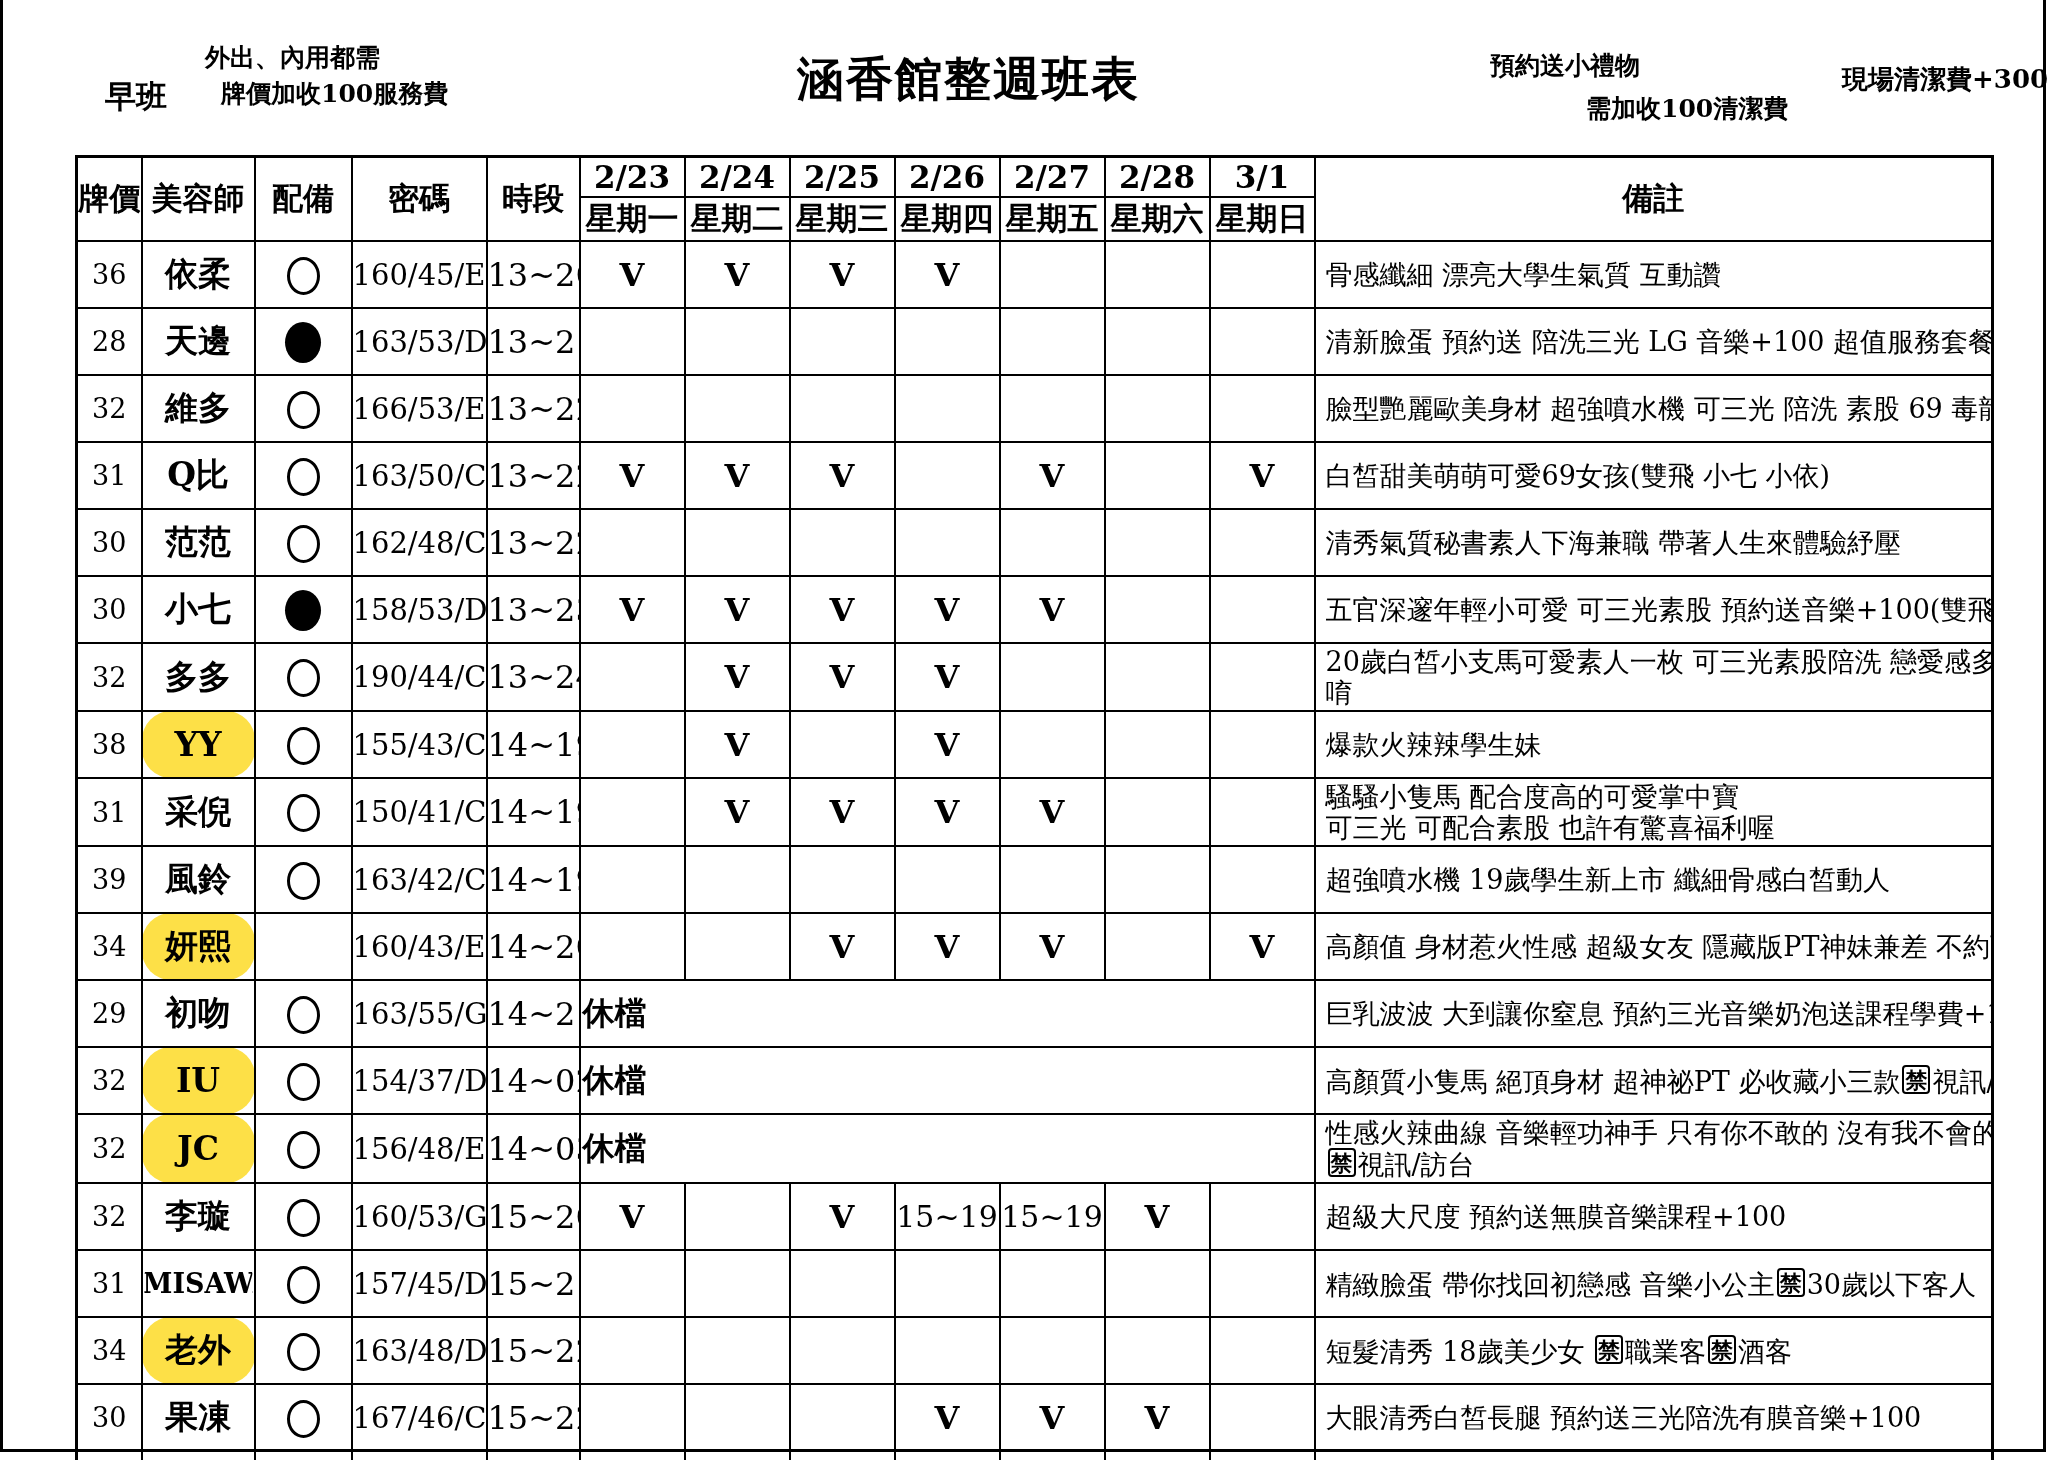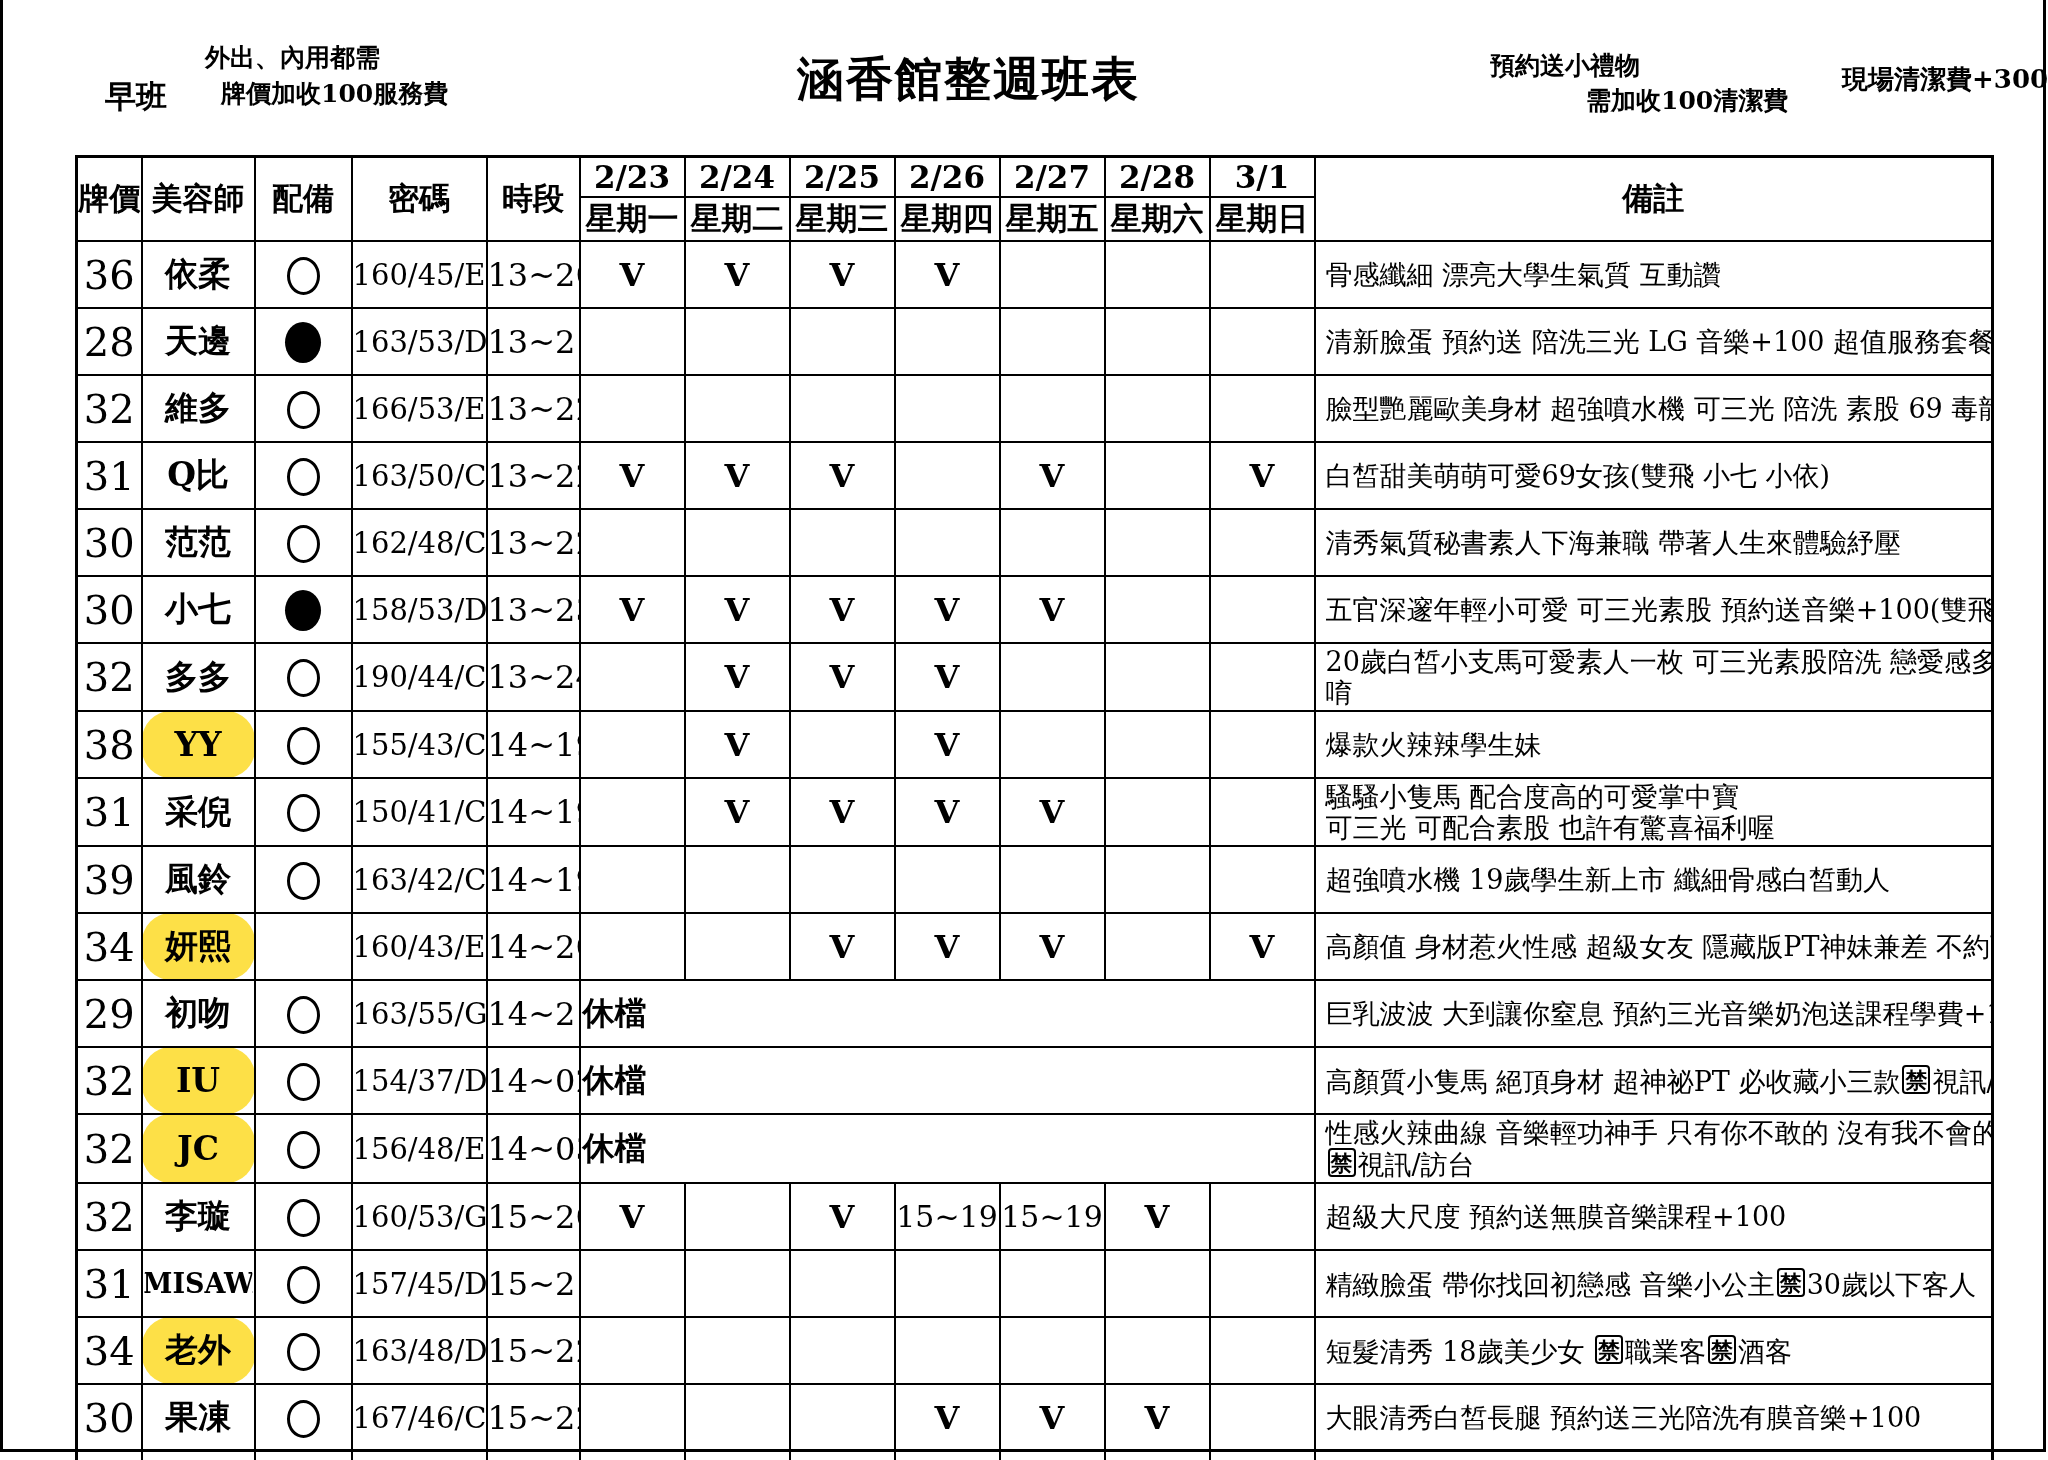--- a/index.html
+++ b/index.html
@@ -13,38 +13,38 @@
     border-left:3px solid #000;border-right:3px solid #000;border-bottom:3px solid #000;
     pointer-events:none;
   }
   
   .hdr{position:absolute;font-weight:bold;white-space:nowrap;}
   .hdr-shift{left:105px;top:60px;font-size:31px;margin-top:16px;}
   .hdr-left-note{left:205px;top:40px;font-size:25px;line-height:36px;}
   .hdr-left-note .l2{padding-left:16px;}
   .hdr-title{left:690px;top:48px;width:450px;text-align:right;font-size:47px;letter-spacing:2px;}
   .hdr-right-note{left:1490px;top:48px;font-size:25px;line-height:35px;}
-  .hdr-right-note .l2{padding-left:96px;}
+  .hdr-right-note .l2{padding-left:96px;margin-top:8px;}
   .hdr-far-right{left:1842px;top:62px;font-size:26px;}
   
   table.sched{
     position:absolute;left:75px;top:155px;width:1916px;
     border-collapse:collapse;table-layout:fixed;
     border:3px solid #000;
   }
   .sched th,.sched td{
     border:2px solid #000;
     text-align:center;vertical-align:middle;
     padding:0;overflow:hidden;white-space:nowrap;
   }
   .sched thead th{font-size:31px;font-weight:bold;}
   .sched thead tr.h1 th{height:38px;}
   .sched thead tr.h2 th{height:36px;}
   .sched td{height:61px;font-size:32px;}
-  td.price{font-size:40px;}
+  td.price{font-size:27px;}
   td.name{font-size:33px;font-weight:bold;border-radius:29px;}
   td.name.hl{background:#fde047;}
   td.code{font-size:29px;}
   td.time{font-size:32px;}
   td.day{font-size:30px;}
   td.day.v{font-weight:bold;font-size:32px;}
   td.merged{text-align:left;padding-left:2px;font-size:32px;font-weight:bold;}
   td.remark{
     text-align:left;padding:2px 6px 2px 10px;
     font-size:27px;font-weight:normal;line-height:31px;

